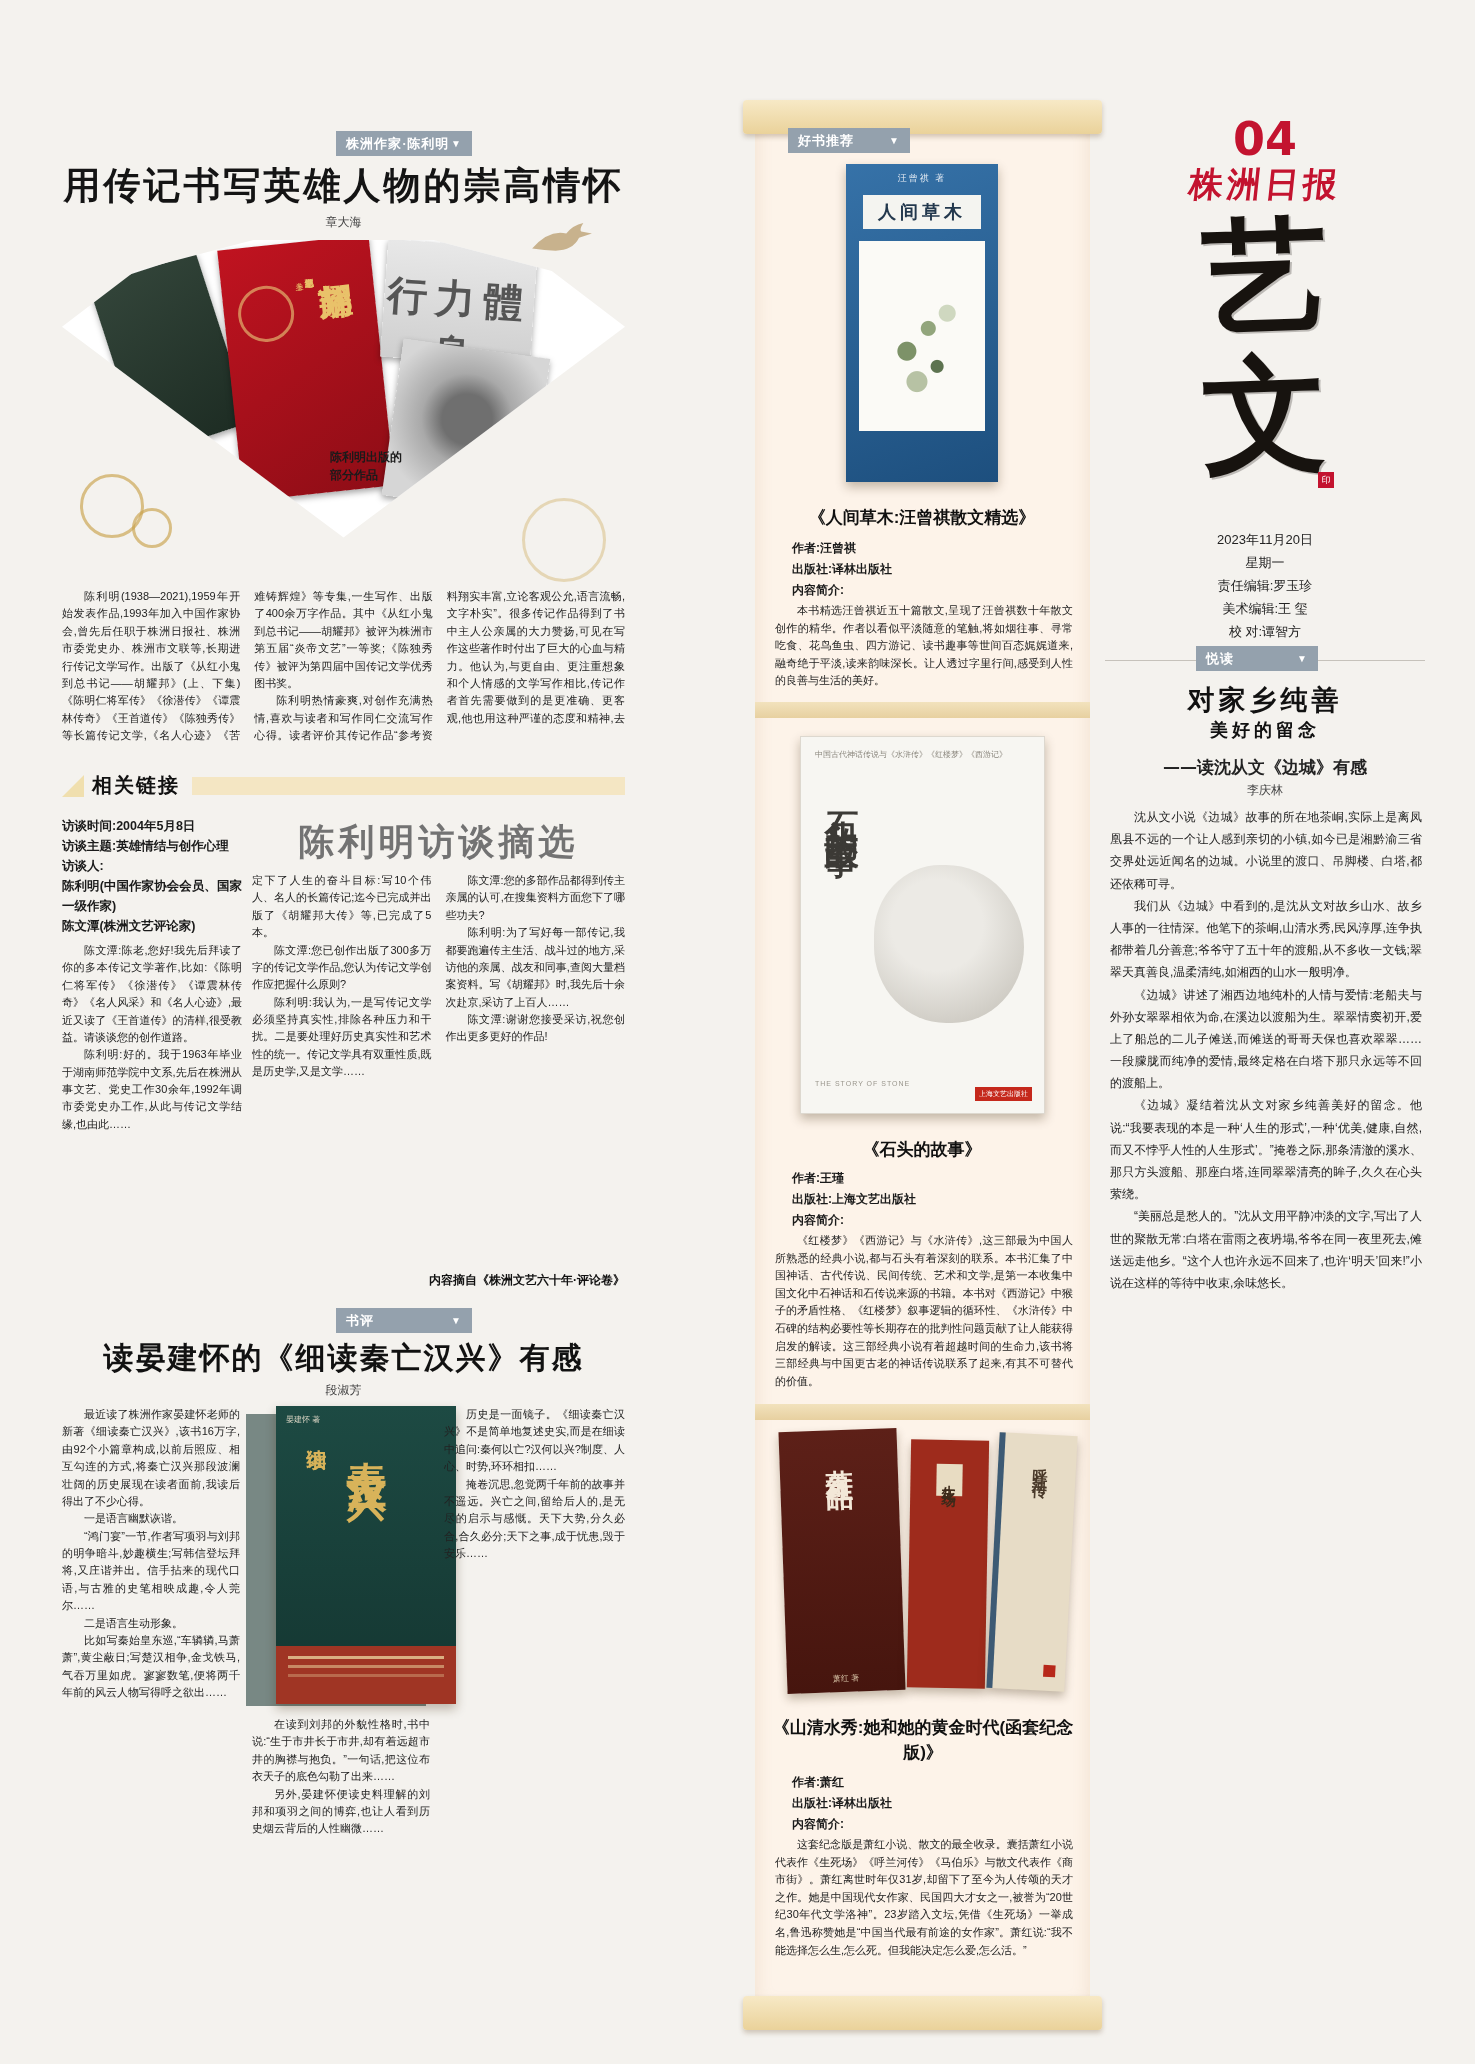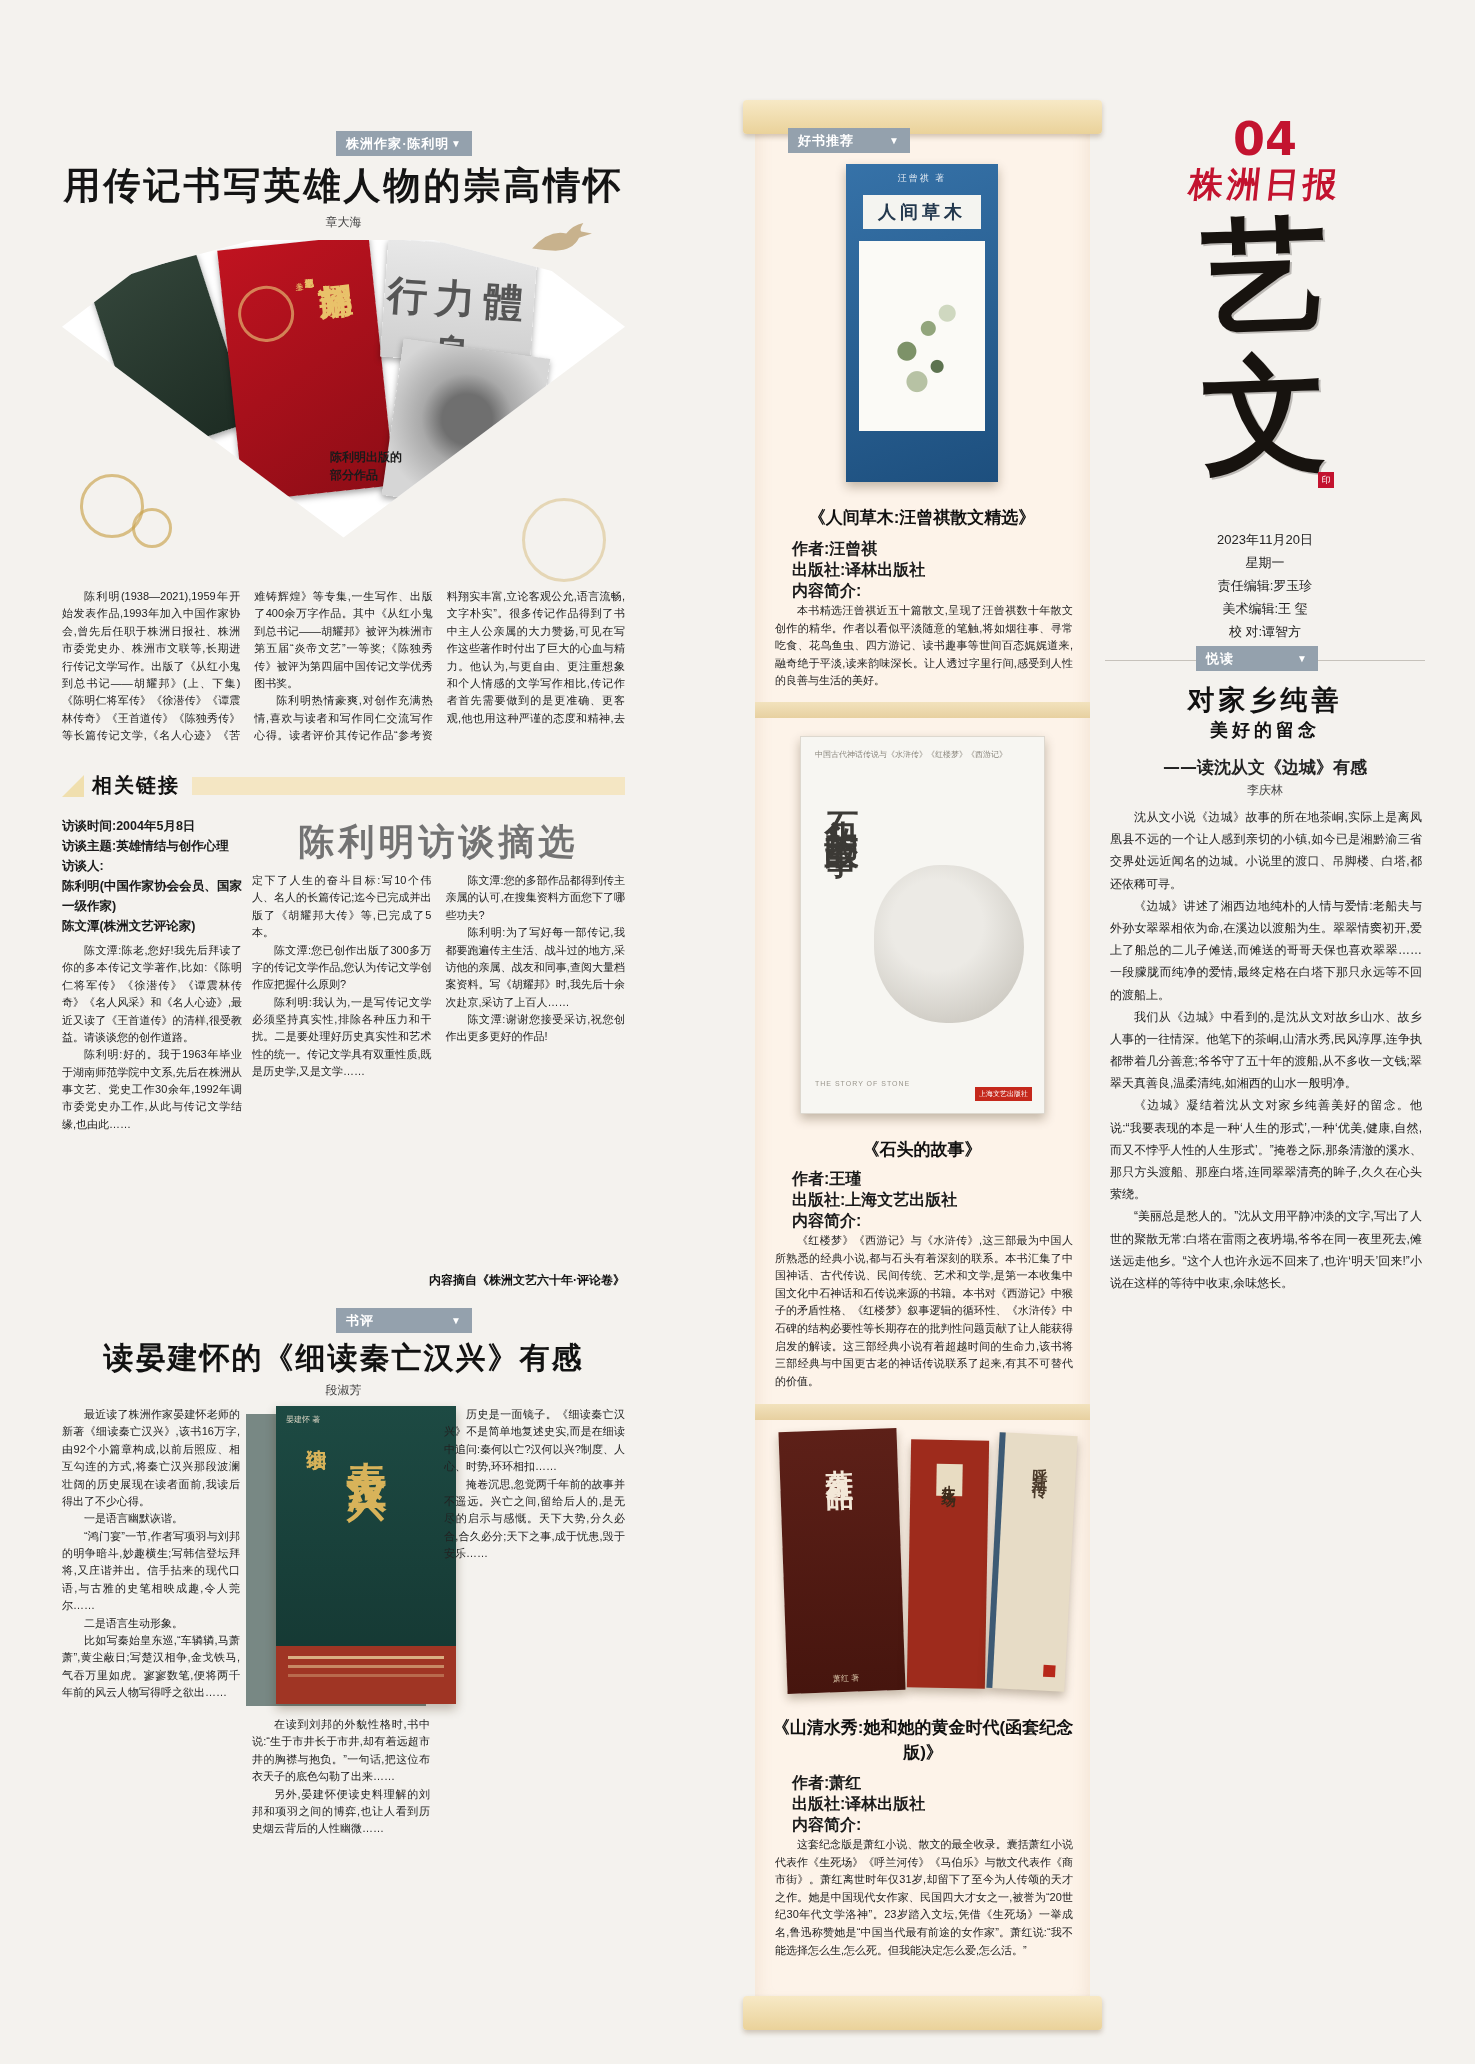--- a/index.html
+++ b/index.html
@@ -25,21 +25,21 @@
   .sec-head { display:flex; align-items:center; }
   .sec-corner { width:0; height:0; border-bottom:22px solid #f0dfae; border-left:22px solid transparent; margin-right:8px; }
   .sec-title { font-size:20px; font-weight:900; color:#111; letter-spacing:2px; }
   .sec-bar { flex:1; height:18px; background:#f4e6c3; margin-left:12px; }
 
   
   .scroll-body { background:#fdf3e9; box-shadow:inset 0 0 18px rgba(180,140,80,.18); }
   .scroll-cap { background:linear-gradient(#f7e9c6,#ead29a); border-radius:4px; box-shadow:0 3px 5px rgba(90,60,20,.25); }
   .mid-divider { background:linear-gradient(#f2e2bd,#e7d0a0); }
   .book-title { font-weight:900; font-size:17px; color:#101010; text-align:center; line-height:1.45; }
-  .book-meta { font-size:16px; color:#1a1a1a; line-height:21px; font-weight:bold; }
+  .book-meta { font-size:12px; color:#1a1a1a; line-height:21px; font-weight:bold; }
   .book-blurb { font-size:11px; line-height:1.6; color:#222; text-align:justify; }
   .book-blurb p { text-indent:2em; }
   .cover { box-shadow:0 5px 10px rgba(60,40,10,.3); }
 
   .vtext { writing-mode:vertical-rl; }
 
   
   .pagenum { color:#c3132f; font-size:46px; font-weight:bold; text-align:center; font-family:"DejaVu Sans", sans-serif; }
   .papername { color:#c3132f; font-size:34px; font-weight:900; text-align:center; font-family:"DejaVu Serif", serif;
                transform:skewX(-6deg); letter-spacing:4px; }
@@ -263,19 +263,19 @@
     <span class="tri">▼</span>
   </div>
 
   <div class="abs serifbold" style="left:1105px; top:682px; width:320px; font-size:27px; text-align:center; letter-spacing:4px; color:#111;">对家乡纯善</div>
   <div class="abs serifbold" style="left:1105px; top:718px; width:320px; font-size:18px; text-align:center; letter-spacing:4px; color:#111;">美好的留念</div>
   <div class="abs serifbold" style="left:1105px; top:756px; width:320px; font-size:17px; text-align:center; color:#222;">——读沈从文《边城》有感</div>
   <div class="abs byline" style="left:1105px; top:782px; width:320px;">李庆林</div>
 
   <div class="abs bodytext" style="left:1110px; top:806px; width:312px; height:1212px; font-size:12px; line-height:1.85;">
     <p>沈从文小说《边城》故事的所在地茶峒,实际上是离凤凰县不远的一个让人感到亲切的小镇,如今已是湘黔渝三省交界处远近闻名的边城。小说里的渡口、吊脚楼、白塔,都还依稀可寻。</p>
+    <p>我们从《边城》中看到的,是沈从文对故乡山水、故乡人事的一往情深。他笔下的茶峒,山清水秀,民风淳厚,连争执都带着几分善意;爷爷守了五十年的渡船,从不多收一文钱;翠翠天真善良,温柔清纯,如湘西的山水一般明净。</p>
     <p>《边城》讲述了湘西边地纯朴的人情与爱情:老船夫与外孙女翠翠相依为命,在溪边以渡船为生。翠翠情窦初开,爱上了船总的二儿子傩送,而傩送的哥哥天保也喜欢翠翠……一段朦胧而纯净的爱情,最终定格在白塔下那只永远等不回的渡船上。</p>
-    <p>我们从《边城》中看到的,是沈从文对故乡山水、故乡人事的一往情深。他笔下的茶峒,山清水秀,民风淳厚,连争执都带着几分善意;爷爷守了五十年的渡船,从不多收一文钱;翠翠天真善良,温柔清纯,如湘西的山水一般明净。</p>
     <p>《边城》凝结着沈从文对家乡纯善美好的留念。他说:“我要表现的本是一种‘人生的形式’,一种‘优美,健康,自然,而又不悖乎人性的人生形式’。”掩卷之际,那条清澈的溪水、那只方头渡船、那座白塔,连同翠翠清亮的眸子,久久在心头萦绕。</p>
     <p>“美丽总是愁人的。”沈从文用平静冲淡的文字,写出了人世的聚散无常:白塔在雷雨之夜坍塌,爷爷在同一夜里死去,傩送远走他乡。“这个人也许永远不回来了,也许‘明天’回来!”小说在这样的等待中收束,余味悠长。</p>
   </div>
 
 </div>
 
 </body></html>

